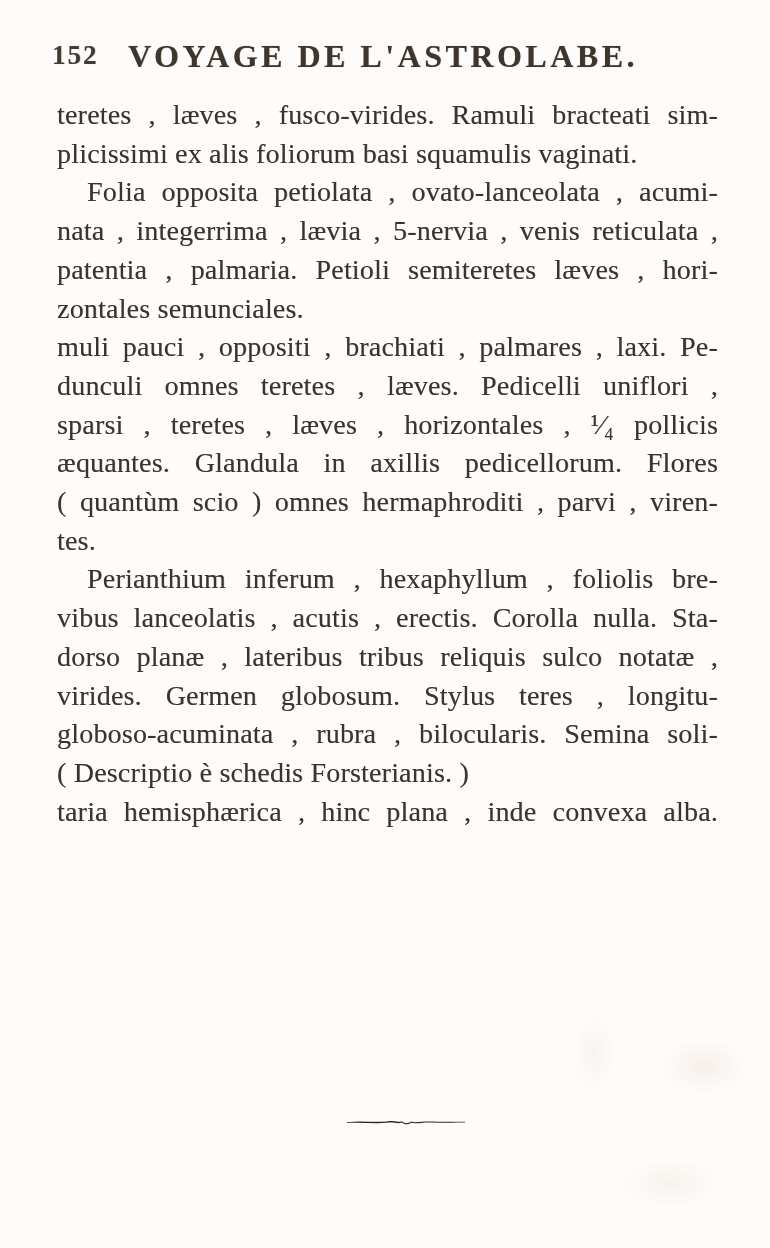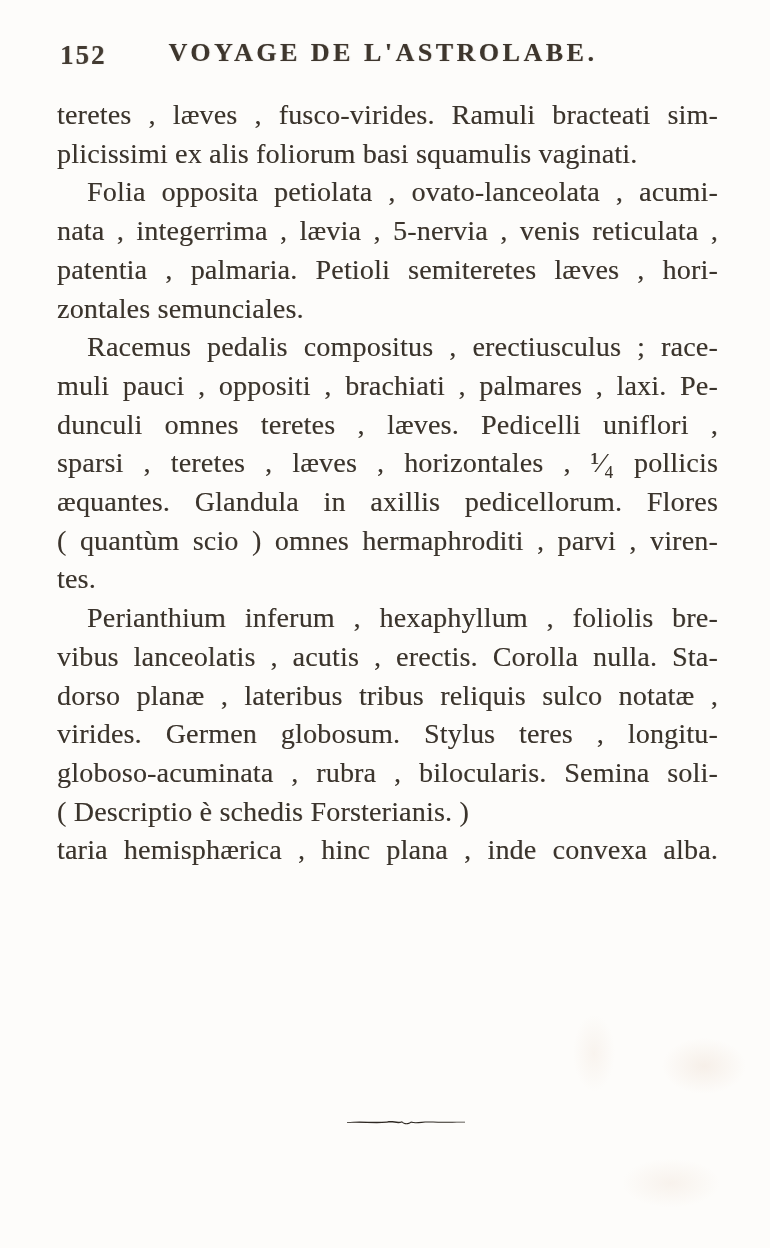--- a/index.html
+++ b/index.html
@@ -30,32 +30,32 @@
   }
   .header {
     position: absolute;
     top: 38px;
     left: 48px;
     width: 670px;
     height: 34px;
   }
   .page-number {
     position: absolute;
-    left: 12px;
+    left: 4px;
     top: 2px;
     font-size: 27px;
     font-weight: 700;
     letter-spacing: 2px;
     color: #433b32;
     text-shadow: 0.4px 0.4px 0.7px rgba(64,55,45,0.45);
   }
   .running-title {
     display: block;
     text-align: center;
-    font-size: 26px;
+    font-size: 32px;
     font-weight: 700;
     letter-spacing: 3.5px;
     color: #3e362d;
     text-shadow: 0.4px 0.4px 0.8px rgba(64,55,45,0.45);
   }
   .body-text {
     position: absolute;
     top: 96px;
     left: 57px;
     width: 661px;
@@ -95,21 +95,20 @@
         <div class="line">teretes , læves , fusco-virides. Ramuli bracteati sim-</div>
         <div class="line last">plicissimi ex alis foliorum basi squamulis vaginati.</div>
       </div>
       <div class="para">
         <div class="line indent">Folia opposita petiolata , ovato-lanceolata , acumi-</div>
         <div class="line">nata , integerrima , lævia , 5-nervia , venis reticulata ,</div>
         <div class="line">patentia , palmaria. Petioli semiteretes læves , hori-</div>
         <div class="line last">zontales semunciales.</div>
       </div>
       <div class="para">
-        <div class="line indent">Racemus pedalis compositus , erectiusculus ; race-</div>
         <div class="line">muli pauci , oppositi , brachiati , palmares , laxi. Pe-</div>
         <div class="line">dunculi omnes teretes , læves. Pedicelli uniflori ,</div>
         <div class="line">sparsi , teretes , læves , horizontales , ¹⁄₄ pollicis</div>
         <div class="line">æquantes. Glandula in axillis pedicellorum. Flores</div>
         <div class="line">( quantùm scio ) omnes hermaphroditi , parvi , viren-</div>
         <div class="line last">tes.</div>
       </div>
       <div class="para">
         <div class="line indent">Perianthium inferum , hexaphyllum , foliolis bre-</div>
         <div class="line">vibus lanceolatis , acutis , erectis. Corolla nulla. Sta-</div>

